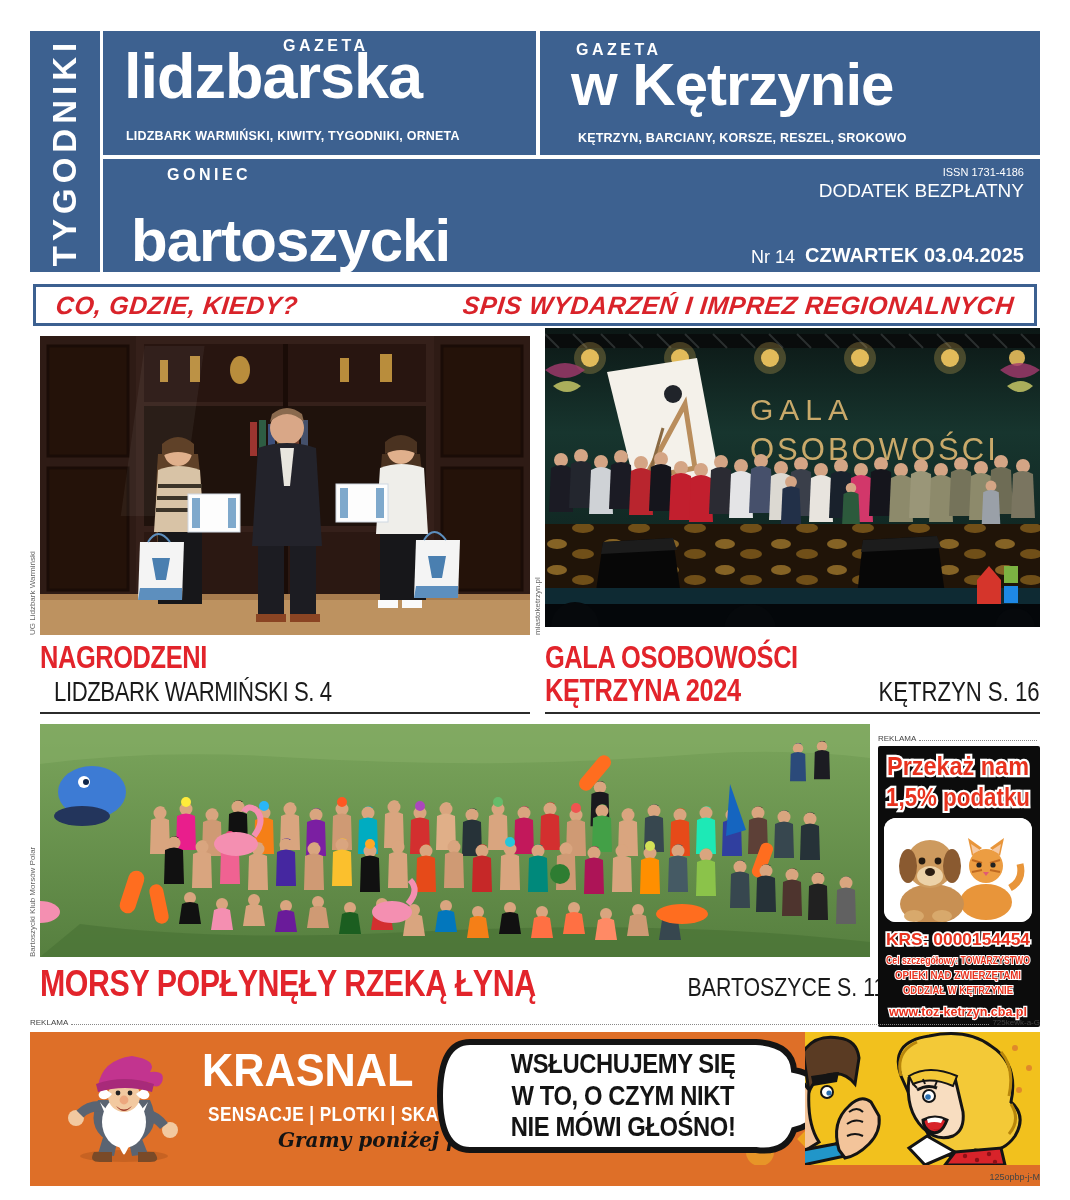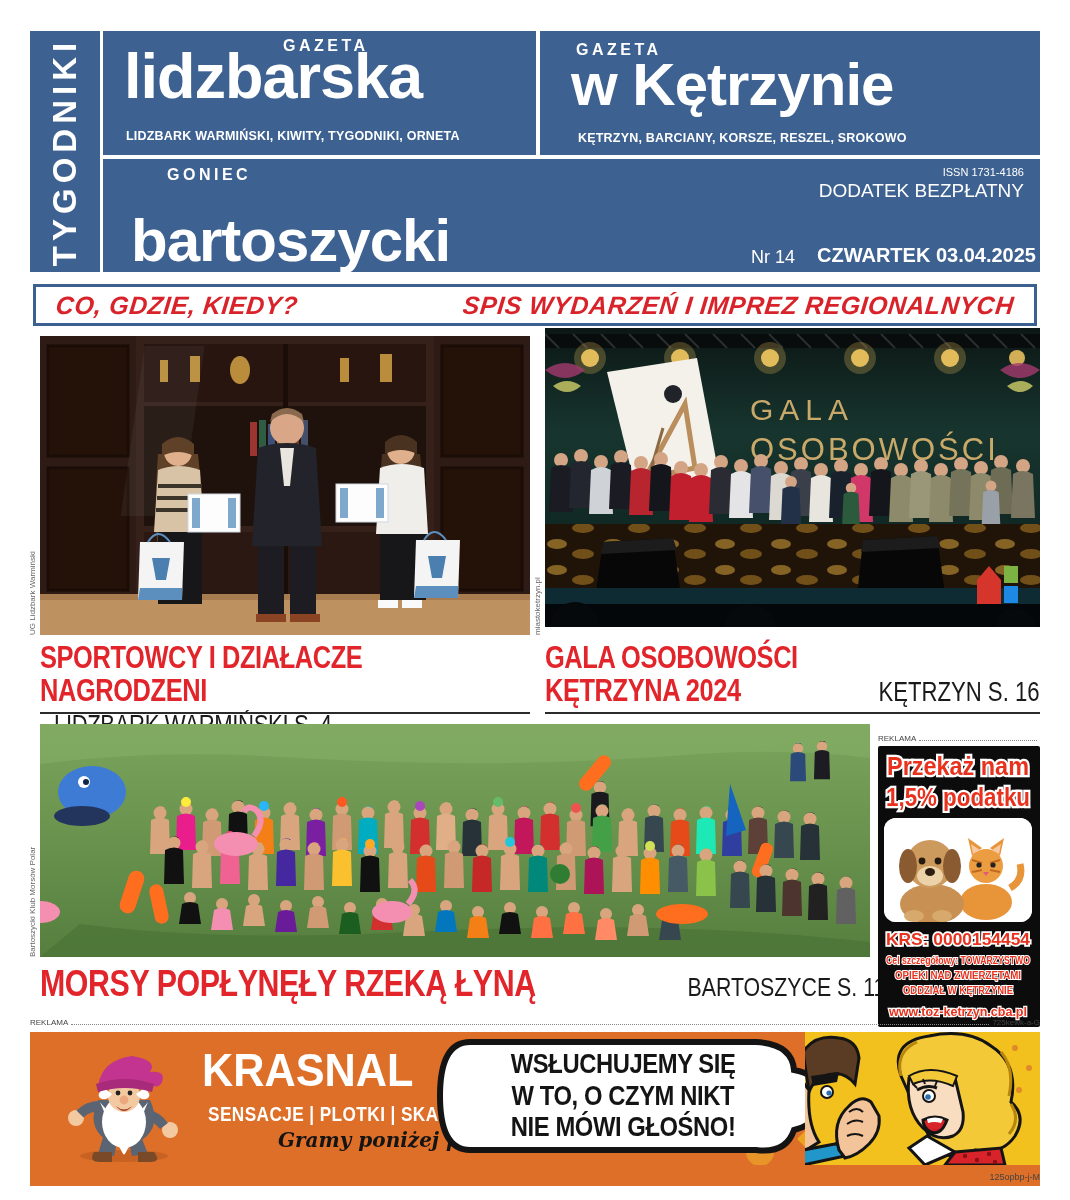--- a/index.html
+++ b/index.html
@@ -76,21 +76,21 @@
       <div class="abs pname" style="left:31px;top:24px;font-size:60px;">w Kętrzynie</div>
       <div class="abs ptag" style="left:38px;top:100px;">KĘTRZYN, BARCIANY, KORSZE, RESZEL, SROKOWO</div>
     </div>
 
     <div class="abs" style="left:73px;top:128px;width:937px;height:113px;">
       <div class="abs kicker" style="left:64px;top:7px;">GONIEC</div>
       <div class="abs pname" style="left:28px;top:20px;font-size:60px;margin-top:32px;">bartoszycki</div>
       <div class="abs mh-small" style="right:16px;top:7px;">ISSN 1731-4186</div>
       <div class="abs" style="right:16px;top:21px;font-size:19px;">DODATEK BEZPŁATNY</div>
       <div class="abs" style="left:648px;top:88px;font-size:18px;">Nr 14</div>
-      <div class="abs" style="right:4px;top:85px;font-size:20px;font-weight:bold;">CZWARTEK 03.04.2025</div>
+      <div class="abs" style="right:16px;top:85px;font-size:20px;font-weight:bold;">CZWARTEK 03.04.2025</div>
     </div>
   </div>
 
   <div id="events" class="abs">
     <span class="script-red">CO, GDZIE, KIEDY?</span>
     <span class="script-red">SPIS WYDARZEŃ I IMPREZ REGIONALNYCH</span>
   </div>
 
   <div class="photo abs" style="left:40px;top:336px;width:490px;height:299px;">
     <svg width="490" height="299" viewBox="0 0 490 299">
@@ -275,21 +275,20 @@
       <g>
         <polygon points="432,252 444,238 456,252 456,276 432,276" fill="#d5352b"></polygon>
         <rect x="459" y="238" width="14" height="17" fill="#7cb342"></rect>
         <rect x="459" y="258" width="14" height="17" fill="#1e88e5"></rect>
       </g>
     </svg>
   </div>
   <div class="credit" style="left:533px;top:635px;">miastoketrzyn.pl</div>
 
   <div class="abs" style="left:40px;top:642px;width:490px;">
-    <div class="hl-red"><span class="cond">SPORTOWCY I DZIAŁACZE</span></div>
     <div class="hl-red"><span class="cond">NAGRODZENI</span><span class="hl-src" style="margin-left:14px;"><span class="cond">LIDZBARK WARMIŃSKI S. 4</span></span></div>
   </div>
   <div class="rule" style="left:40px;top:712px;width:490px;"></div>
 
   <div class="abs" style="left:545px;top:642px;width:495px;">
     <div class="hl-red"><span class="cond">GALA OSOBOWOŚCI</span></div>
     <div style="display:flex;justify-content:space-between;align-items:flex-end;">
       <span class="hl-red"><span class="cond">KĘTRZYNA 2024</span></span>
       <span class="hl-src"><span class="cond-r">KĘTRZYN S. 16</span></span>
     </div>

